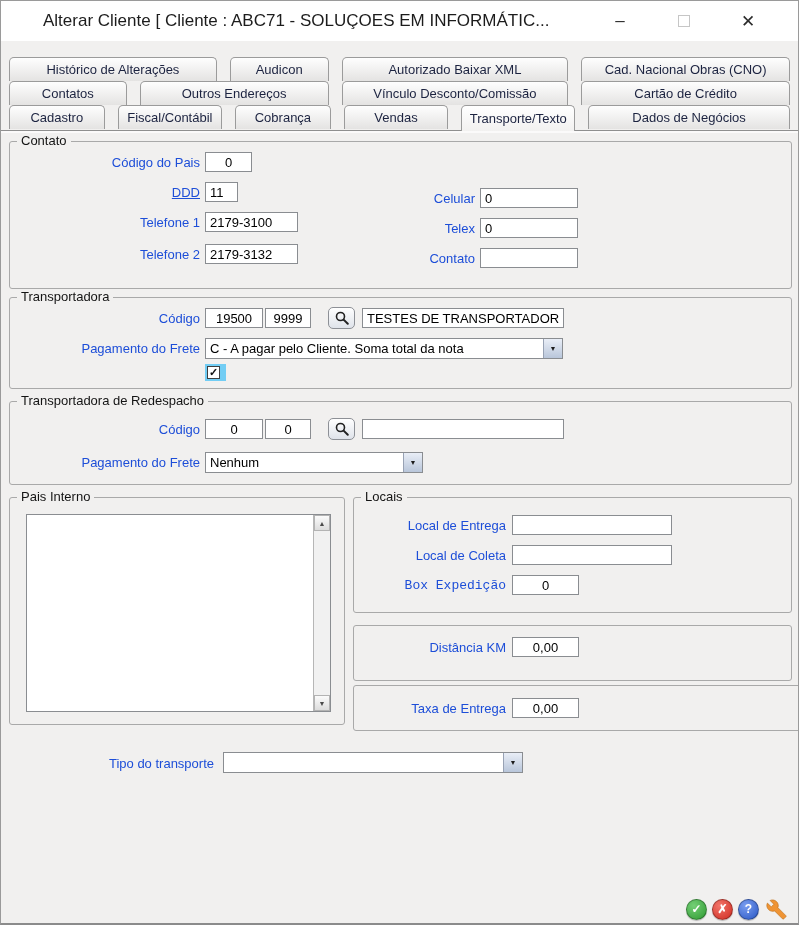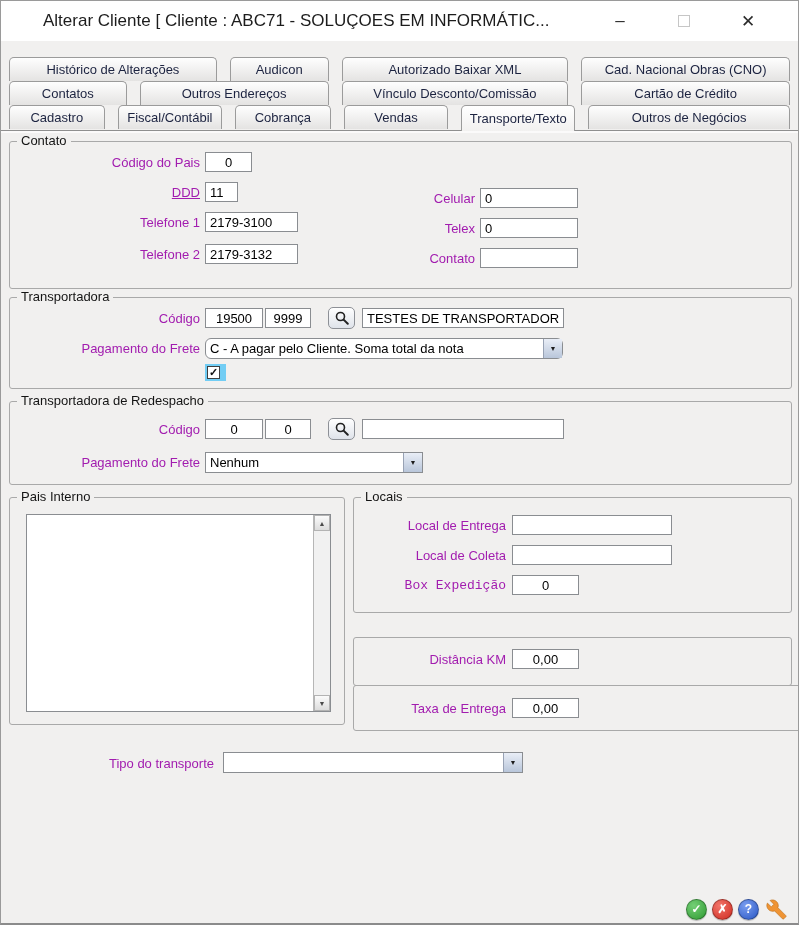--- a/index.html
+++ b/index.html
@@ -24,21 +24,21 @@
          background:linear-gradient(#fefefe,#e4e3e2); display:flex; align-items:center; justify-content:center;
          font-size:13px; color:#1c2340; white-space:nowrap; overflow:hidden; cursor:default; }
   .tab.active { background:linear-gradient(#ffffff,#f2f1f0); height:26px; position:relative; z-index:3; }
   .tabs-divider { position:absolute; left:0; right:0; top:129px; height:3px;
                   border-top:1px solid #8f8f8f; background:#fbfafa; z-index:1; }
 
   
   .group { position:absolute; border:1px solid #a9a9a9; border-radius:3px; }
   .group-title { position:absolute; top:-9px; left:7px; background:#f1f0ef; padding:0 4px; font-size:13px; color:#141414; white-space:nowrap; }
 
-  .lbl { position:absolute; font-size:13px; color:#a21caf; text-align:right; white-space:nowrap; }
+  .lbl { position:absolute; font-size:13px; color:#1d4ed8; text-align:right; white-space:nowrap; }
   .field { position:absolute; height:20px; border:1px solid #8a8d91; background:#fff;
            font-family:"Liberation Sans", sans-serif; font-size:13px; color:#000; padding:0 4px; }
   input.field { outline:none; }
   .field.center { text-align:center; }
   .field.right { text-align:center; }
 
   
   .combo { position:absolute; height:21px; border:1px solid #8a8d91; background:#fff; display:flex; align-items:stretch; }
   .combo-text { flex:1; display:flex; align-items:center; padding:0 4px; font-size:13px; color:#000; white-space:nowrap; overflow:hidden; }
   .combo-btn { width:19px; background:linear-gradient(#e9eef7,#b9c6da); border-left:1px solid #98a2b4;
@@ -106,21 +106,21 @@
       <div class="tab" style="flex-grow:197">Outros Endereços</div>
       <div class="tab" style="flex-grow:237">Vínculo Desconto/Comissão</div>
       <div class="tab" style="flex-grow:218">Cartão de Crédito</div>
     </div>
     <div class="tab-row">
       <div class="tab" style="flex-grow:102">Cadastro</div>
       <div class="tab" style="flex-grow:112">Fiscal/Contábil</div>
       <div class="tab" style="flex-grow:102">Cobrança</div>
       <div class="tab" style="flex-grow:112">Vendas</div>
       <div class="tab active" style="flex-grow:122">Transporte/Texto</div>
-      <div class="tab" style="flex-grow:218">Outros de Negócios</div>
+      <div class="tab" style="flex-grow:218">Dados de Negócios</div>
     </div>
   </div>
 
   <div class="group" style="left:8px; top:140px; width:783px; height:148px;">
     <span class="group-title">Contato</span>
 
     <span class="lbl" style="left:0; top:13px; width:190px;">Código do Pais</span>
     <input class="field center" style="left: 195px; top: 10px; width: 47px;" value="0">
 
     <span class="lbl" style="left:0; top:43px; width:190px;text-decoration:underline;">DDD</span>
@@ -150,21 +150,21 @@
     <input class="field right" style="left: 255px; top: 10px; width: 46px;" value="9999">
     <div class="mag-btn" style="left:318px; top:9px;">
       <svg width="16" height="16" viewBox="0 0 16 16">
           <circle cx="6.5" cy="6.5" r="4" fill="none" stroke="#222" stroke-width="1.6"></circle>
           <line x1="9.6" y1="9.6" x2="13.8" y2="13.8" stroke="#222" stroke-width="2" stroke-linecap="round"></line>
         </svg>
     </div>
     <input class="field" style="left: 352px; top: 10px; width: 202px;" value="TESTES DE TRANSPORTADORA">
 
     <span class="lbl" style="left:0; top:43px; width:190px;">Pagamento do Frete</span>
-    <div class="combo" style="left:195px; top:40px; width:358px;border-radius:6px;">
+    <div class="combo" style="left:195px; top:40px; width:358px;">
       <span class="combo-text">C - A pagar pelo Cliente. Soma total da nota</span>
       <div class="combo-btn">▼</div>
     </div>
 
     <div class="chk-row" style="left:195px; top:66px;">
       <span class="chk-box">✓</span>
     </div>
   </div>
 
   <div class="group" style="left:8px; top:400px; width:783px; height:84px;">
@@ -205,21 +205,21 @@
     <span class="lbl" style="left:0; top:20px; width:152px;">Local de Entrega</span>
     <input class="field" style="left: 158px; top: 17px; width: 160px;" value="">
 
     <span class="lbl" style="left:0; top:50px; width:152px;">Local de Coleta</span>
     <input class="field" style="left: 158px; top: 47px; width: 160px;" value="">
 
     <span class="lbl" style="left:0; top:80px; width:152px;font-family:Liberation Mono, monospace;">Box Expedição</span>
     <input class="field right" style="left: 158px; top: 77px; width: 67px;" value="0">
   </div>
 
-  <div class="group" style="left:352px; top:624px; width:439px; height:49px;margin-top:12px;">
+  <div class="group" style="left:352px; top:624px; width:439px; height:56px;">
     <span class="lbl" style="left:0; top:14px; width:152px;">Distância KM</span>
     <input class="field right" style="left: 158px; top: 11px; width: 67px;" value="0,00">
   </div>
 
   <div class="group" style="left:352px; top:684px; width:518px; height:46px;">
     <span class="lbl" style="left:0; top:15px; width:152px;">Taxa de Entrega</span>
     <input class="field right" style="left: 158px; top: 12px; width: 67px;" value="0,00">
   </div>
 
   <span class="lbl" style="left:20px; top:755px; width:193px;">Tipo do transporte</span>

